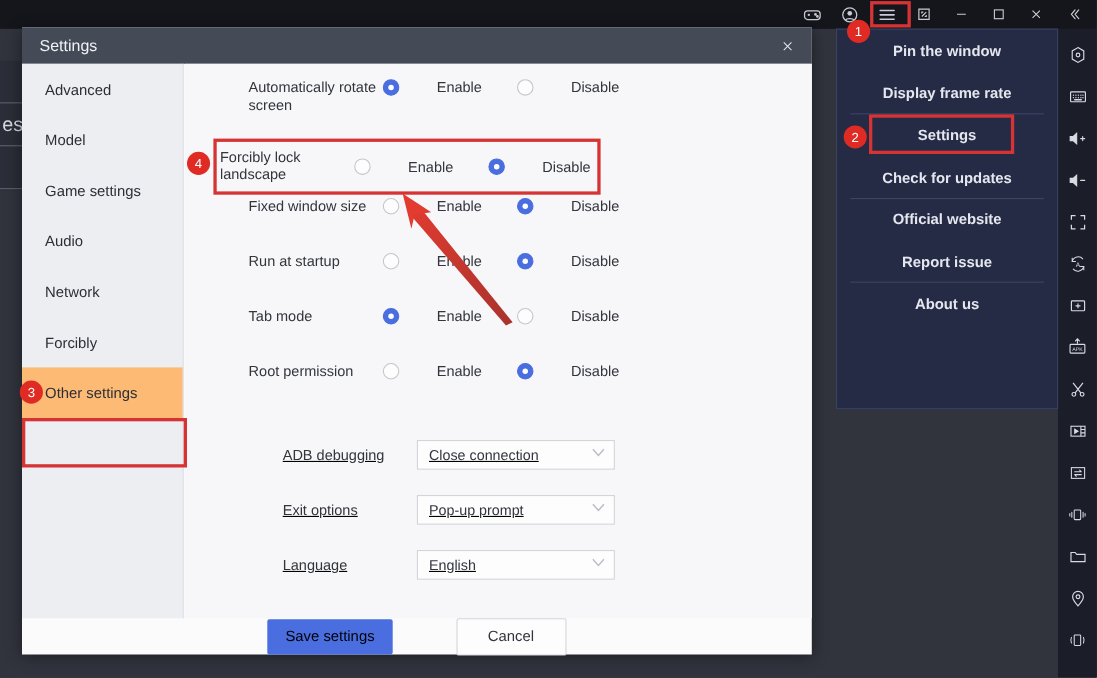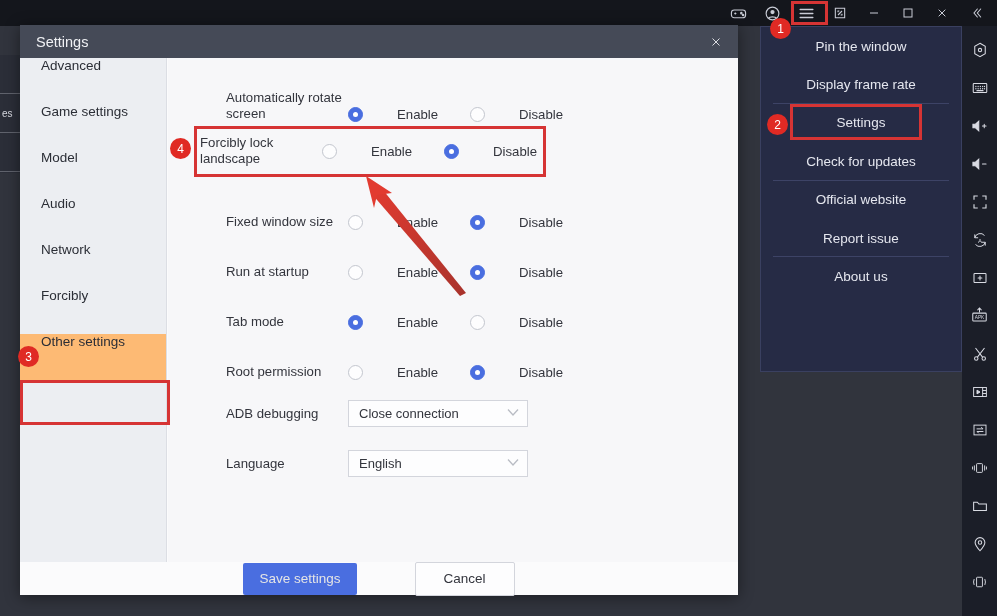--- a/index.html
+++ b/index.html
@@ -29,21 +29,21 @@
   .screen-area {
     position: absolute; left: 0; top: 26px; width: 962px; height: 590px;
     background: #31343d;
   }
   .behind-menu {
     position: absolute; left: 0; top: 55px; width: 22px; height: 118px;
     background: #2b2e38; border-right: 1px solid #8e9099;
   }
   .behind-menu .bm-row {
     height: 39px; border-bottom: 1px solid #60636d;
-    color: #d7d9e0; font-size: 10px; line-height: 39px; padding-left: 2px;
+    color: #d7d9e0; font-size: 18px; line-height: 39px; padding-left: 2px;
     overflow: hidden;
   }
   .behind-strip {
     position: absolute; left: 22px; top: 55px; width: 8px; height: 118px;
     background: #eceef2;
   }
 
   
   .icon-rail {
     position: absolute; right: 0; top: 26px; width: 35px; height: 590px;
@@ -54,20 +54,21 @@
   .rail-ico {
     width: 31px; height: 35px; display: flex; align-items: center; justify-content: center;
     color: #d9dbe3;
   }
 
   
   .menu-panel {
     position: absolute; left: 760px; top: 26px; width: 202px; height: 346px;
     background: #262b45; border: 1px solid #3a4060;
     z-index: 20;
+    font-weight: bold;
   }
   .menu-item {
     height: 38.4px; display: flex; align-items: center; justify-content: center;
     color: #e5e7ef; font-size: 13.5px; position: relative;
   }
   .menu-item.sep::after {
     content: ""; position: absolute; left: 12px; right: 12px; bottom: 0;
     height: 1px; background: #3d4366;
   }
 
@@ -88,68 +89,68 @@
     position: absolute; right: 0; top: 0; width: 44px; height: 33px;
     display: flex; align-items: center; justify-content: center; color: #e6e7ec;
   }
   .dlg-body { position: absolute; left:0; top: 33px; width: 718px; height: 504px; }
 
   .side-nav {
     position: absolute; left: 0; top: 0; width: 147px; height: 504px;
     background: #eceef2; border-right: 1px solid #dcdee4;
   }
   .nav-item {
-    height: 46px; display: flex; align-items: flex-start; padding-left: 21px;
+    height: 46px; display: flex; align-items: center; padding-left: 21px;
     font-size: 13.5px; color: #2b2e36;
   }
   .nav-item.active { background: #fdba74; }
 
   .panel {
     position: absolute; left: 148px; top: 0; width: 570px; height: 504px;
     background: #f7f7f9; padding: 14px 0 0 0;
     overflow: hidden;
   }
   .row {
-    display: flex; align-items: flex-end; height: 50px; padding-left: 58px;
+    display: flex; align-items: flex-start; height: 50px; padding-left: 58px;
   }
   .row .lbl {
     width: 122px; font-size: 13.2px; color: #33353d; line-height: 16px;
   }
   .opt { display: flex; align-items: center; width: 122px; gap: 23px; }
   .opt .rtxt { font-size: 13.2px; color: #33353d; margin-left: 11px; }
   .radio {
     width: 15px; height: 15px; border-radius: 50%;
     border: 1px solid #c3c6ce; background: #fdfdfe;
     display: flex; align-items: center; justify-content: center; flex: none;
   }
   .radio.on { border-color: #4a6ee0; background: #4a6ee0; }
   .radio.on::after {
     content: ""; width: 5px; height: 5px; border-radius: 50%; background: #fff;
   }
 
   .row.sel { display: flex; align-items: center; height: 58px; padding-left: 32px; }
 
-  .drow { display: flex; align-items: center; height: 50px; padding-left: 58px; }
+  .drow { display: flex; align-items: center; height: 50px; padding-left: 89px; text-decoration: underline; }
   .drow .lbl { width: 122px; font-size: 13.2px; color: #33353d; }
   .ddown {
     width: 180px; height: 27px; background: #fdfdfe;
     border: 1px solid #d3d5dc; display: flex; align-items: center;
     padding: 0 8px 0 10px; font-size: 13px; color: #33353d;
     justify-content: space-between;
   }
   .ddown .chev { color: #b9bcc4; font-size: 11px; }
   .footer-btns {
     position: absolute; left: 0; top: 537px; width: 718px; height: 33px;
     display: flex; align-items: center; justify-content: center; gap: 58px;
   }
   .btn {
     height: 30px; min-width: 100px; display: flex; align-items: center;
     justify-content: center; font-size: 13.5px; border-radius: 2px;
   }
-  .btn.primary { background: #4a6ee0; color: #e5e5e5; padding: 16px 16px; }
+  .btn.primary { background: #4a6ee0; color: #000000; padding: 16px 16px; }
   .btn.ghost { background: #fdfdfe; border: 1px solid #d3d5dc; color: #33353d; padding: 16px 22px; }
 
   
   .redbox { position: absolute; border: 3px solid #d63434; z-index: 60; pointer-events: none; }
   .badge {
     position: absolute; width: 21px; height: 21px; border-radius: 50%;
     background: #e02a24; color: #fff; font-size: 12px;
     display: flex; align-items: center; justify-content: center; z-index: 70;
   }
   .arrow { position: absolute; left: 330px; top: 160px; z-index: 65; pointer-events: none; }
@@ -348,24 +349,24 @@
       </div>
     </div>
 
     <div class="dlg-body">
 
       <div class="side-nav">
         <div class="nav-item">
             <span>Advanced</span>
           </div>
         <div class="nav-item">
+            <span>Model</span>
+          </div>
+        <div class="nav-item">
             <span>Game settings</span>
-          </div>
-        <div class="nav-item">
-            <span>Model</span>
           </div>
         <div class="nav-item">
             <span>Audio</span>
           </div>
         <div class="nav-item">
             <span>Network</span>
           </div>
         <div class="nav-item">
             <span>Forcibly</span>
           </div>
@@ -455,20 +456,31 @@
           <div class="ddown">
             <span>Close connection</span>
             <span class="chev">
               <svg width="12" height="9" viewBox="0 0 12 9" fill="none" stroke="currentColor" stroke-width="1.3">
                   <path d="M1 1.5L6 7l5-5.5"></path>
                 </svg>
             </span>
           </div>
         </div>
 
+        <div class="drow">
+          <div class="lbl">Exit options</div>
+          <div class="ddown">
+            <span>Pop-up prompt</span>
+            <span class="chev">
+              <svg width="12" height="9" viewBox="0 0 12 9" fill="none" stroke="currentColor" stroke-width="1.3">
+                  <path d="M1 1.5L6 7l5-5.5"></path>
+                </svg>
+            </span>
+          </div>
+        </div>
 
         <div class="drow">
           <div class="lbl">Language</div>
           <div class="ddown">
             <span>English</span>
             <span class="chev">
               <svg width="12" height="9" viewBox="0 0 12 9" fill="none" stroke="currentColor" stroke-width="1.3">
                   <path d="M1 1.5L6 7l5-5.5"></path>
                 </svg>
             </span>

